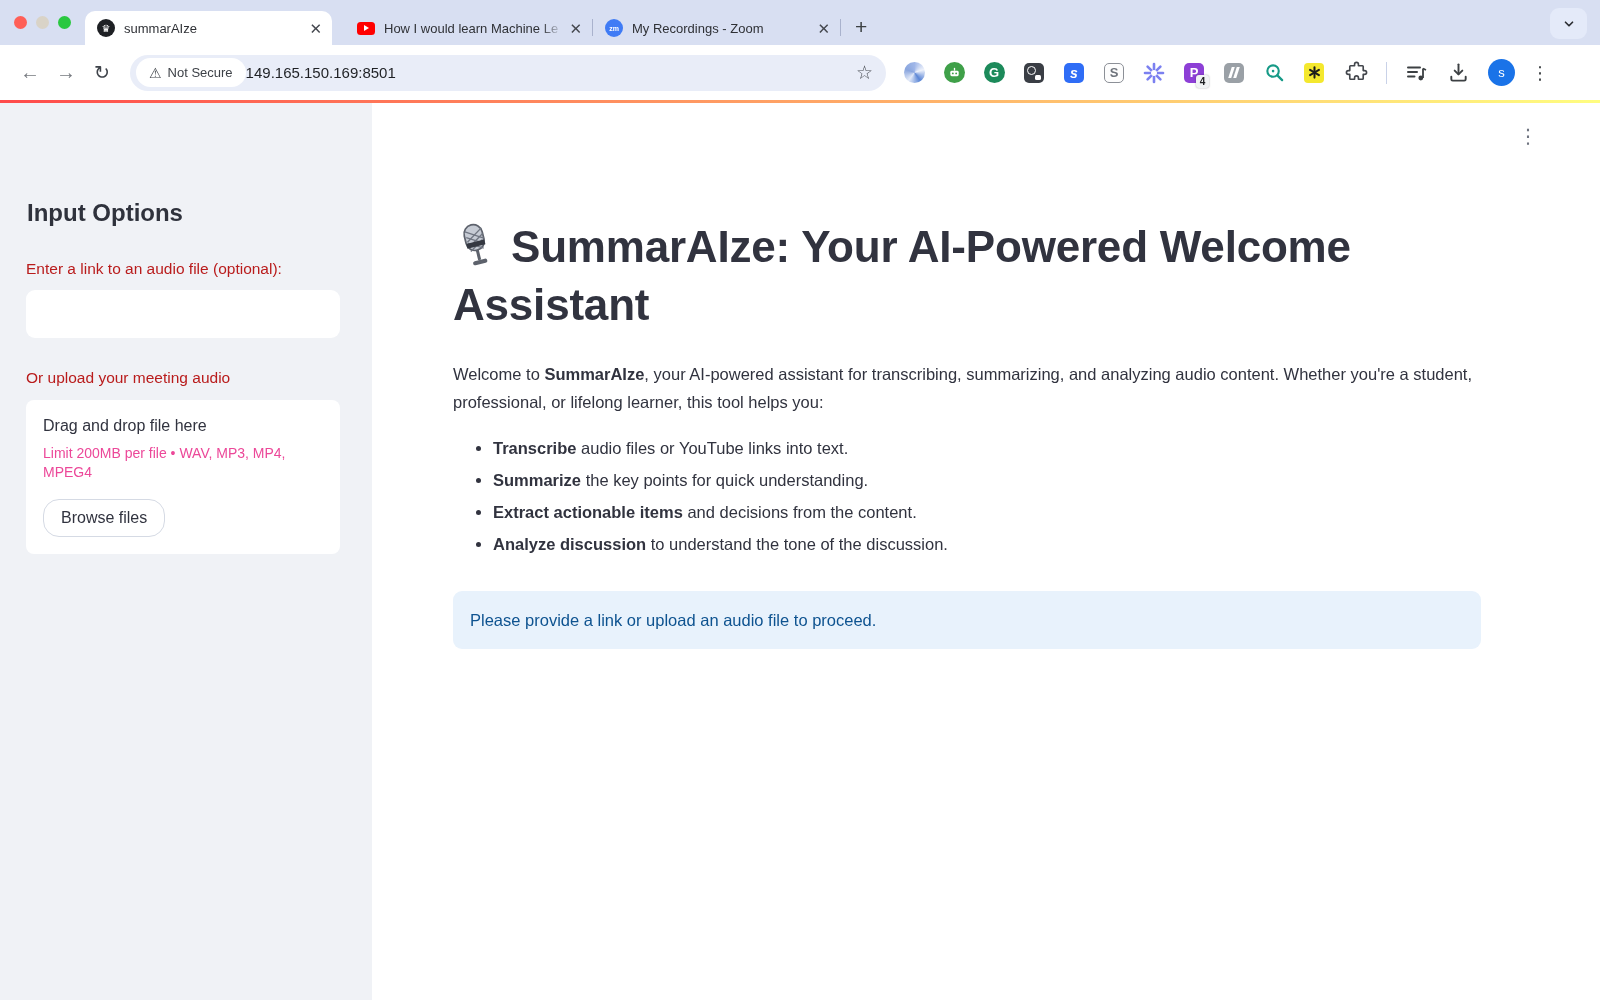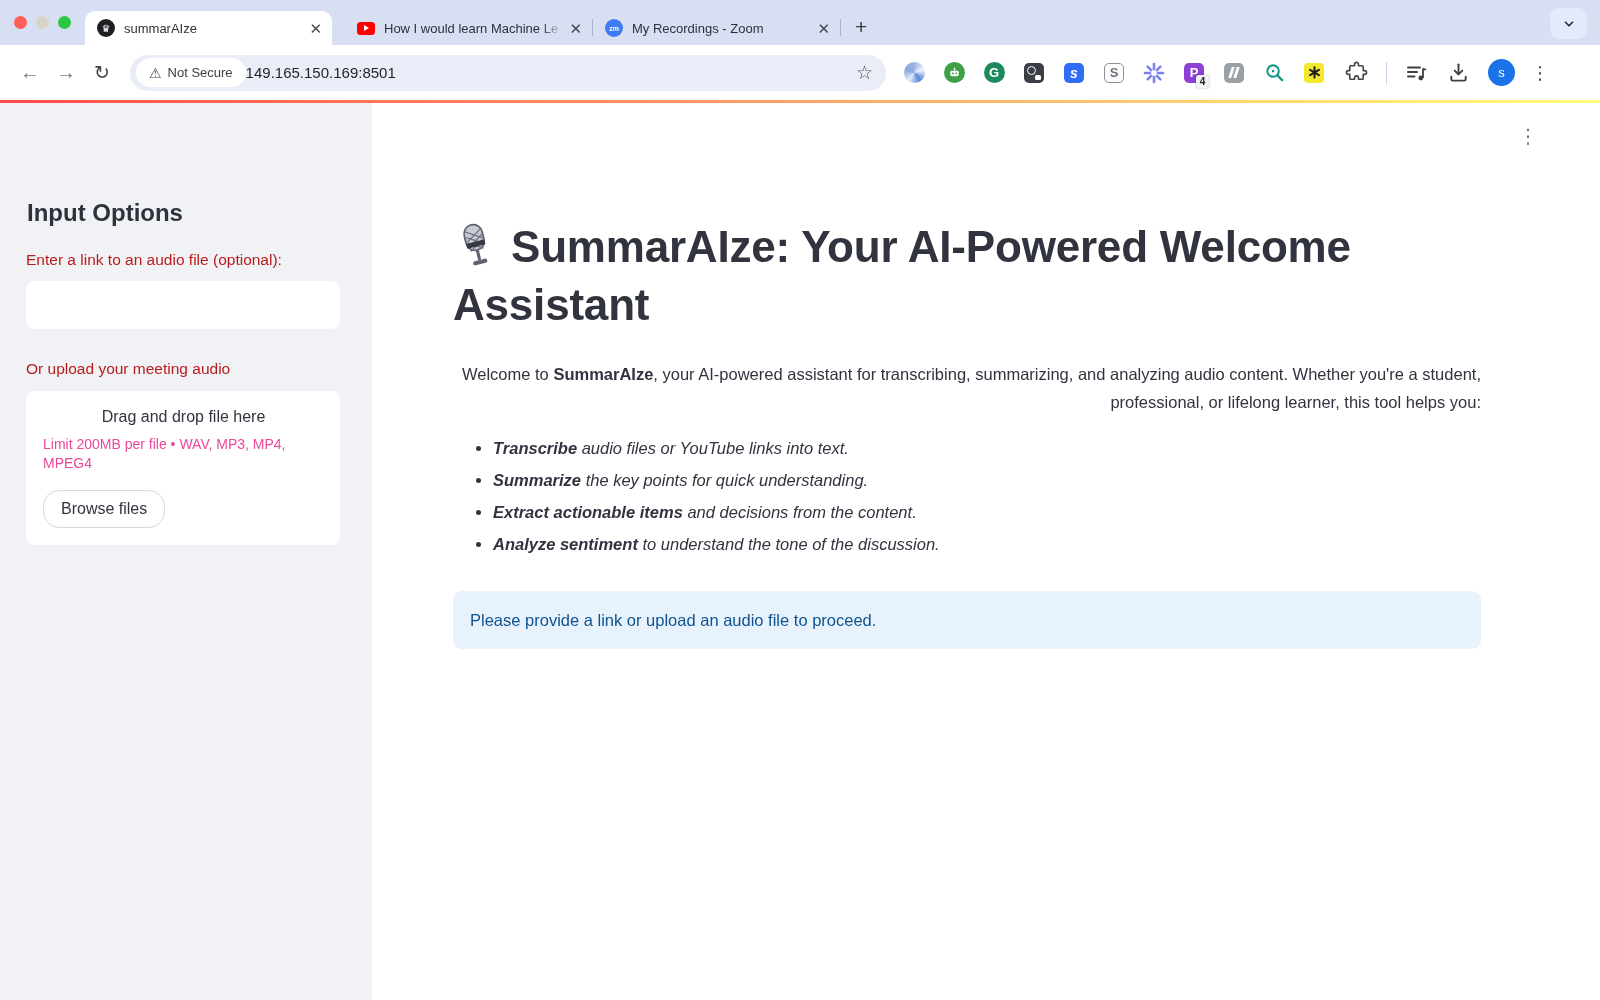--- a/index.html
+++ b/index.html
@@ -109,46 +109,46 @@
 
   
   .decoration { height:3px; background:linear-gradient(90deg,#ff4b4b,#fffd80); flex-shrink:0; }
 
   
   .app { flex:1; display:flex; background:#fff; min-height:0; }
 
   .sidebar {
     width:372px; background:#f0f2f6; padding:96px 32px 0 26px; flex-shrink:0;
   }
-  .side-h { font-size:24px; font-weight:bold; color:#2f323c; margin:0 0 24px 1px; }
+  .side-h { font-size:24px; font-weight:bold; color:#2f323c; margin:0 0 33px 1px; }
   .side-label { font-size:15.5px; color:#b91c1c; margin-bottom:12px; }
   .side-input {
     width:100%; height:48px; border:none; border-radius:9px; background:#fff;
     padding:0 12px; font-size:15px; color:#31333f; outline:none;
   }
   .side-label2 { margin-top:31px; }
   .uploader { background:#fff; border-radius:8px; margin-top:13px; padding:17px 16px 17px 17px; }
-  .drop-title { font-size:16px; color:#31333f;text-align:center; }
+  .drop-title { font-size:16px; color:#31333f; }
   .drop-limit { font-size:14px; color:#ec4899; margin-top:9px; line-height:19px; max-width:245px; }
   .browse-btn {
     margin-top:17px; background:#fff; border:1px solid #d5dae4; border-radius:16px;
     padding:9px 17px; font-size:16px; color:#31333f; font-family:inherit; display:inline-block;
   }
 
   .main { flex:1; position:relative; padding:115px 0 0 81px; }
   .page-kebab { position:absolute; top:21px; right:62px; color:#6f7480; font-size:20px; }
   .content { width:1028px; }
   .page-title {
     font-size:44px; font-weight:bold; color:#31333f; line-height:58px;
     margin:0; max-width:950px; letter-spacing:-0.2px;
   }
   .mic-svg { vertical-align:-6px; margin-right:12px; }
-  .intro { margin-top:26px; font-size:16.5px; color:#31333f; line-height:28px; max-width:1028px;text-align:right; }
+  .intro { margin-top:26px; font-size:16.5px; color:#31333f; line-height:28px; max-width:1028px; }
   .intro b, .feature-list b { font-weight:bold; }
-  .feature-list { margin:18px 0 0 0; padding-left:40px;font-style:italic; }
+  .feature-list { margin:18px 0 0 0; padding-left:40px; }
   .feature-list li { font-size:16.5px; color:#31333f; line-height:28px; margin-bottom:4px; }
   .cta { margin-top:24px; font-size:16.5px; color:#31333f; }
   .info-box {
     margin-top:33px; background:#e8f2fc; border-radius:9px; height:58px;
     display:flex; align-items:center; padding:0 17px; font-size:16.5px; color:#0e5390;
   }
 </style>
 </head>
 <body>
 
@@ -349,21 +349,21 @@
                 <rect x="8.2" y="20" width="7.6" height="2.2" rx="1.1" fill="#5d626c"></rect>
               </g>
             </svg><span>SummarAIze: Your AI-Powered Welcome Assistant</span></h1>
 
         <p class="intro"><span>Welcome to </span><b>SummarAIze</b><span>, your AI-powered assistant for transcribing, summarizing, and analyzing audio content. Whether you're a student, professional, or lifelong learner, this tool helps you:</span></p>
 
         <ul class="feature-list">
           <li><b>Transcribe</b><span> audio files or YouTube links into text.</span></li>
           <li><b>Summarize</b><span> the key points for quick understanding.</span></li>
           <li><b>Extract actionable items</b><span> and decisions from the content.</span></li>
-          <li><b>Analyze sentiment</b><span> to understand the tone of the discussion.</span></li>
+          <li><b>Analyze discussion</b><span> to understand the tone of the discussion.</span></li>
         </ul>
 
 
         <div class="info-box">
           <span>Please provide a link or upload an audio file to proceed.</span>
         </div>
       </div>
     </div>
 
   </div>

